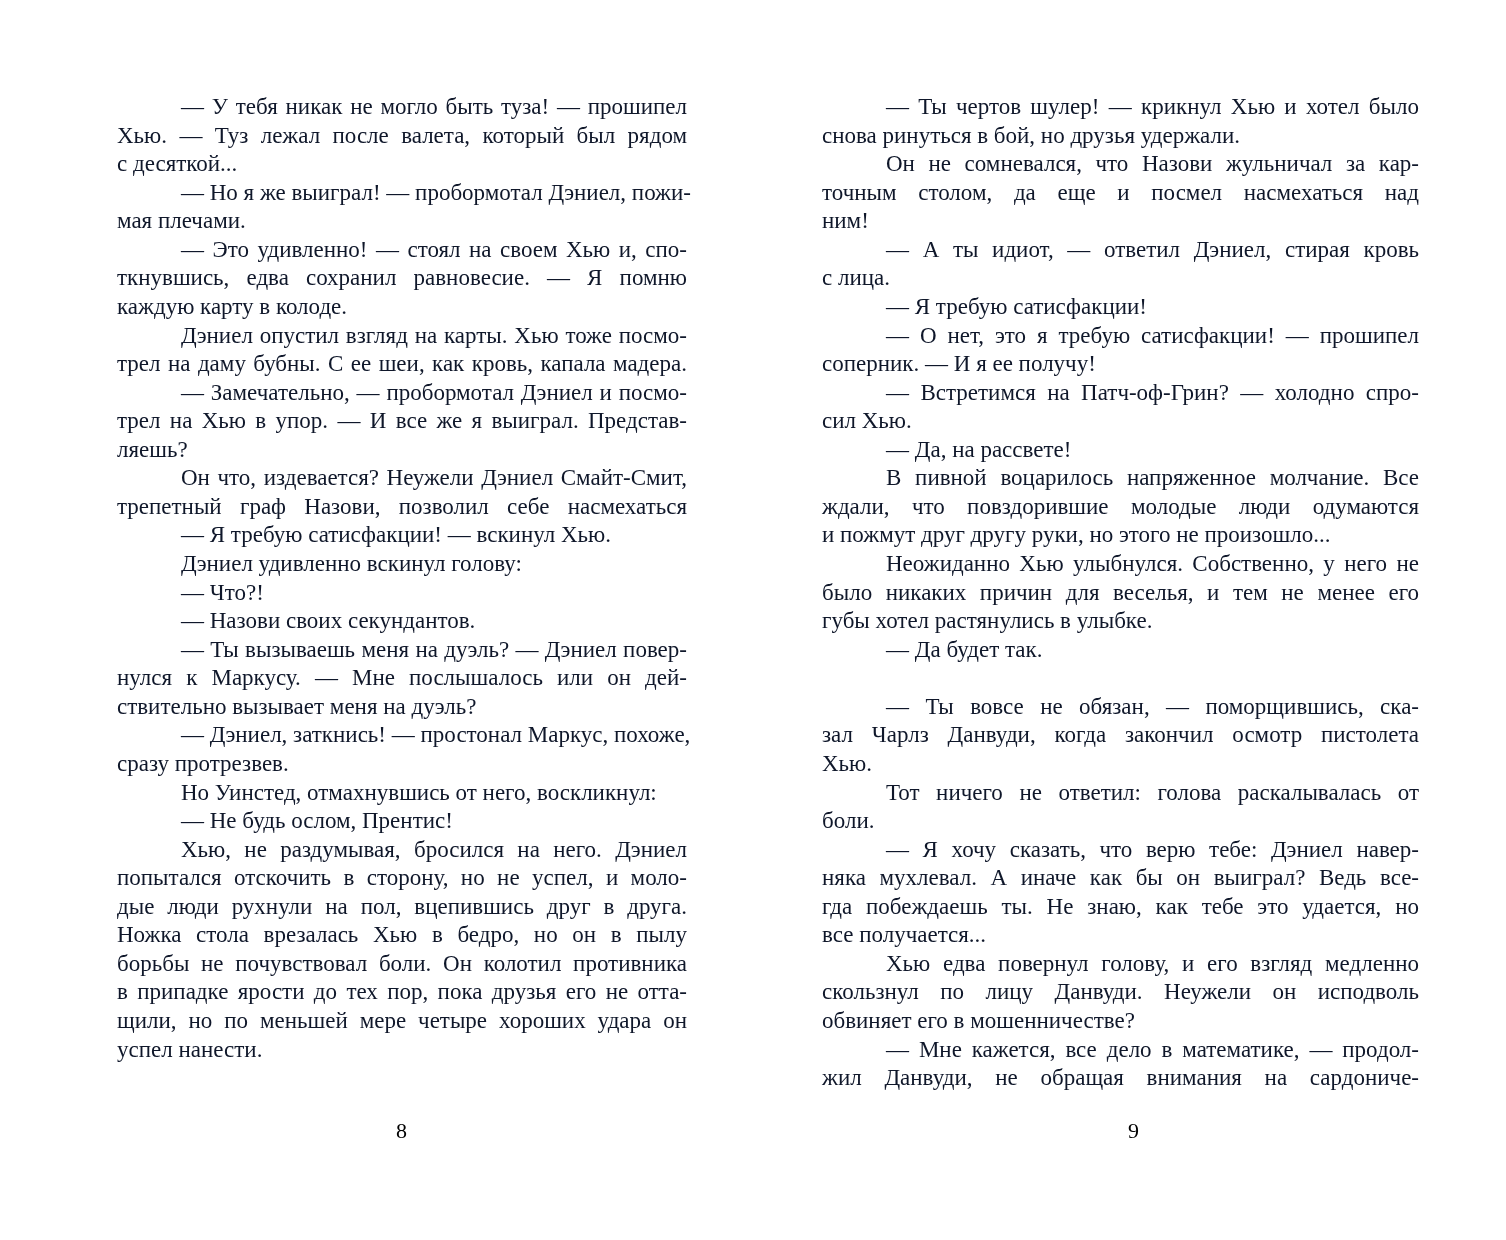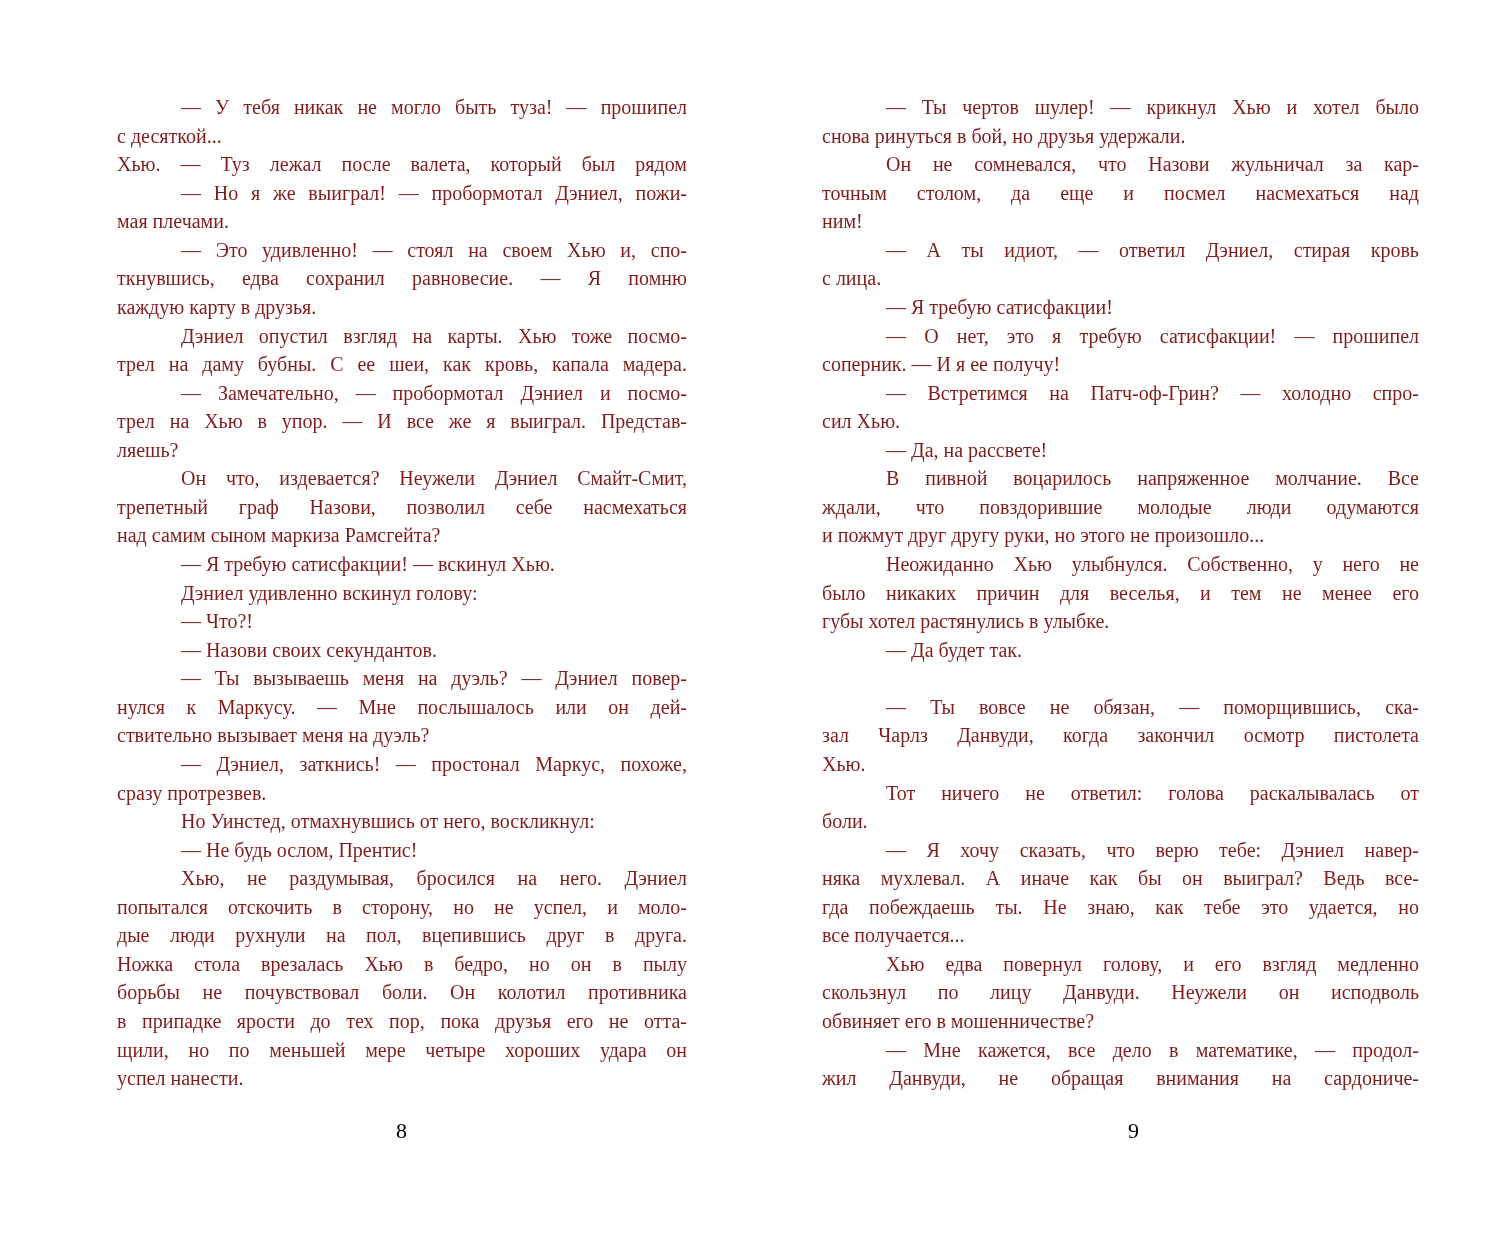--- a/index.html
+++ b/index.html
@@ -1,22 +1,22 @@
 <!DOCTYPE html>
 <html><head>
 <meta charset="utf-8">
 <style>
   html, body { margin: 0; padding: 0; background: #ffffff; }
   body { width: 1506px; height: 1240px; position: relative; overflow: hidden; }
   .page {
     position: absolute;
     top: 93px;
     font-family: "Liberation Serif", "DejaVu Serif", serif;
-    font-size: 20px;
-    color: #7f1d1d;
+    font-size: 23px;
+    color: #0f172a;
   }
   .page.left  { left: 117px; width: 570px; }
   .page.right { left: 822px; width: 597px; }
   .line {
     display: block;
     height: 28.57px;
     line-height: 28.57px;
     white-space: nowrap;
     text-align: justify;
     text-align-last: justify;
@@ -33,35 +33,34 @@
     color: #000;
   }
   .page-number.left { left: 396px; }
   .page-number.right { left: 1128px; }
 </style>
 </head>
 <body>
 
 <div class="page left" id="left-page">
     <span class="line indent">— У тебя никак не могло быть туза! — прошипел</span>
+    <span class="line">Хью. — Туз лежал после валета, который был рядом</span>
     <span class="line last">с десяткой...</span>
-    <span class="line">Хью. — Туз лежал после валета, который был рядом</span>
     <span class="line indent">— Но я же выиграл! — пробормотал Дэниел, пожи-</span>
     <span class="line last">мая плечами.</span>
     <span class="line indent">— Это удивленно! — стоял на своем Хью и, спо-</span>
     <span class="line">ткнувшись, едва сохранил равновесие. — Я помню</span>
-    <span class="line last">каждую карту в друзья.</span>
+    <span class="line last">каждую карту в колоде.</span>
     <span class="line indent">Дэниел опустил взгляд на карты. Хью тоже посмо-</span>
     <span class="line">трел на даму бубны. С ее шеи, как кровь, капала мадера.</span>
     <span class="line indent">— Замечательно, — пробормотал Дэниел и посмо-</span>
     <span class="line">трел на Хью в упор. — И все же я выиграл. Представ-</span>
     <span class="line last">ляешь?</span>
     <span class="line indent">Он что, издевается? Неужели Дэниел Смайт-Смит,</span>
     <span class="line">трепетный граф Назови, позволил себе насмехаться</span>
-    <span class="line last">над самим сыном маркиза Рамсгейта?</span>
     <span class="line indent last">— Я требую сатисфакции! — вскинул Хью.</span>
     <span class="line indent last">Дэниел удивленно вскинул голову:</span>
     <span class="line indent last">— Что?!</span>
     <span class="line indent last">— Назови своих секундантов.</span>
     <span class="line indent">— Ты вызываешь меня на дуэль? — Дэниел повер-</span>
     <span class="line">нулся к Маркусу. — Мне послышалось или он дей-</span>
     <span class="line last">ствительно вызывает меня на дуэль?</span>
     <span class="line indent">— Дэниел, заткнись! — простонал Маркус, похоже,</span>
     <span class="line last">сразу протрезвев.</span>
     <span class="line indent last">Но Уинстед, отмахнувшись от него, воскликнул:</span>

